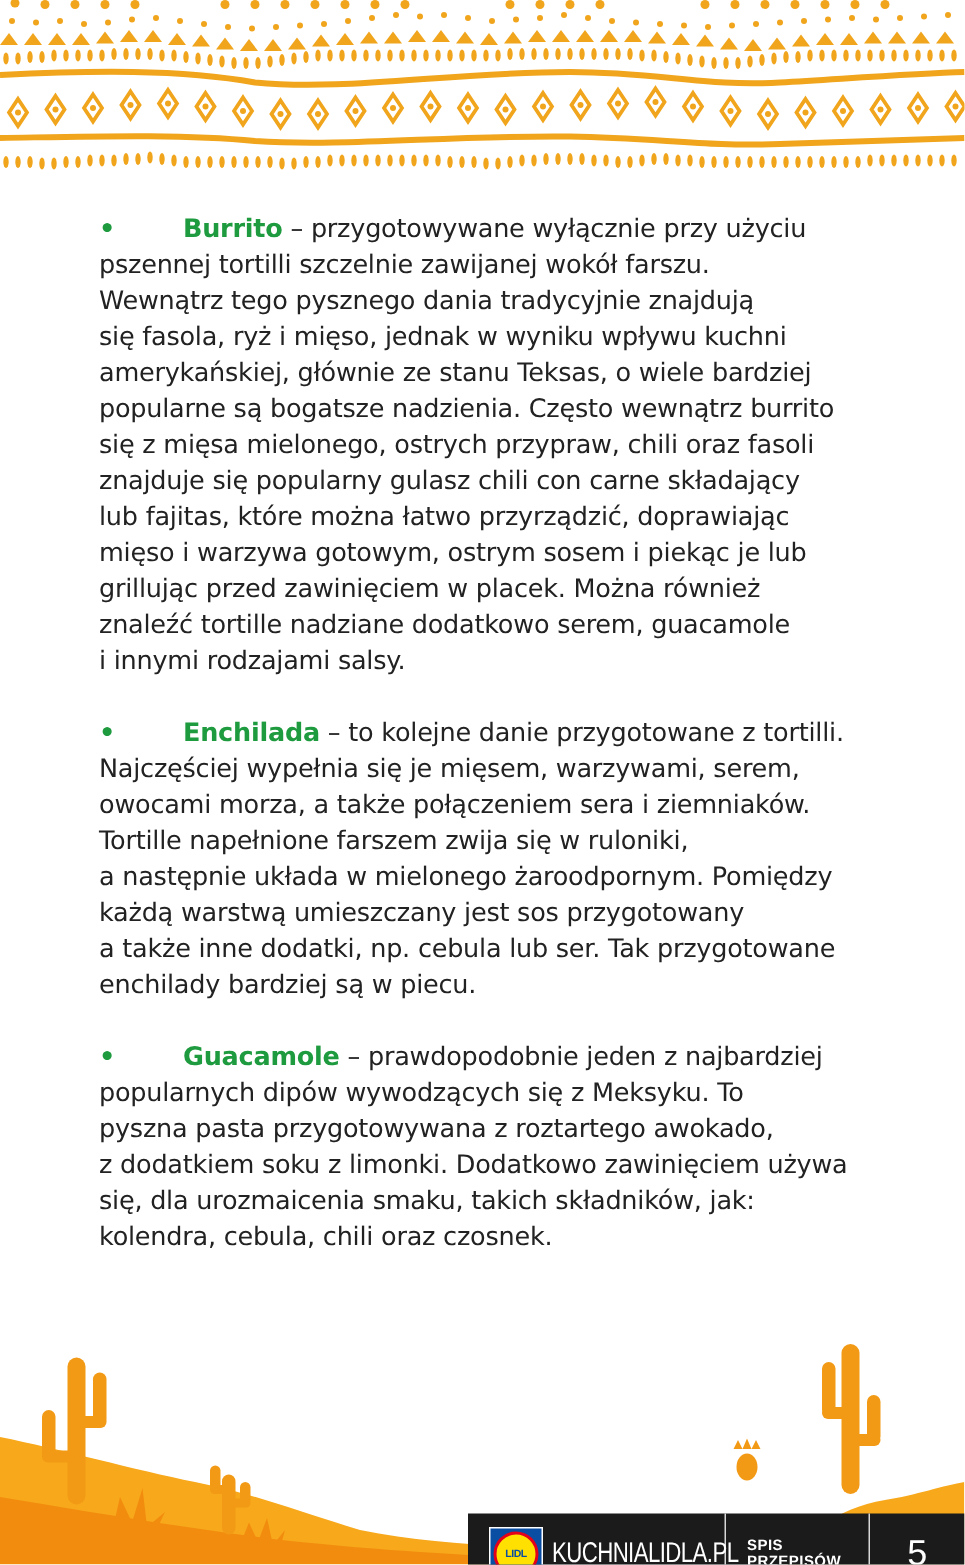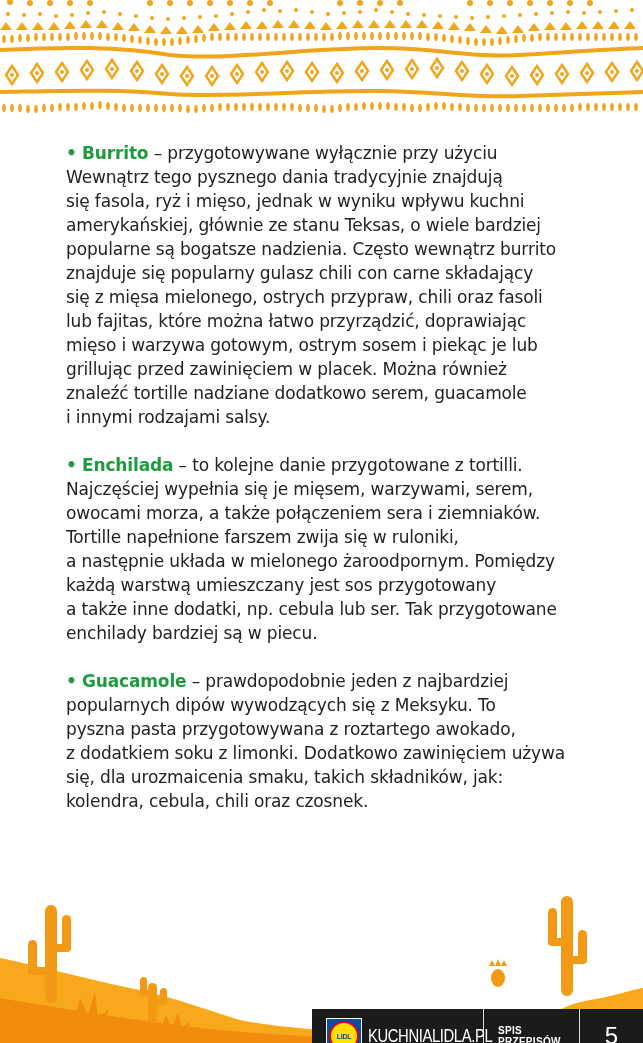--- a/index.html
+++ b/index.html
@@ -13,21 +13,21 @@
       left: 66px;
       top: 141px;
       width: 520px;
       font-size: 17px;
       line-height: 24px;
       letter-spacing: -0.15px;
       color: #222222;
     }
     .entry { margin-bottom: 24px; }
     .line { display: block; white-space: nowrap; }
-    .term { color: #1e9a3f; font-weight: bold; }
+    .term { color: #1e9a3f; font-weight: bold; margin-left: 40px; }
     .bullet { color: #1e9a3f; font-weight: bold; }
 
     .footer-scene { position: absolute; left: 0; top: 880px; width: 643px; height: 163px; }
 
     .footer-bar {
       position: absolute;
       left: 312px;
       top: 989px;
       width: 331px;
       height: 54px;
@@ -483,26 +483,27 @@
     <ellipse cx="612" cy="107" rx="1.8" ry="4"></ellipse>
       <ellipse cx="620" cy="107" rx="1.8" ry="4"></ellipse>
       <ellipse cx="628" cy="107" rx="1.8" ry="4"></ellipse>
       <ellipse cx="636" cy="107" rx="1.8" ry="4"></ellipse>
   </g>
 </svg>
 
 <div class="content">
   <div class="entry">
     <span class="line"><span class="bullet">•</span> <span class="term">Burrito</span><span> – przygotowywane wyłącznie przy użyciu</span></span>
+    <span class="line">pszennej tortilli szczelnie zawijanej wokół farszu.</span>
     <span class="line">Wewnątrz tego pysznego dania tradycyjnie znajdują</span>
     <span class="line">się fasola, ryż i mięso, jednak w wyniku wpływu kuchni</span>
     <span class="line">amerykańskiej, głównie ze stanu Teksas, o wiele bardziej</span>
     <span class="line">popularne są bogatsze nadzienia. Często wewnątrz burrito</span>
+    <span class="line">się z mięsa mielonego, ostrych przypraw, chili oraz fasoli</span>
     <span class="line">znajduje się popularny gulasz chili con carne składający</span>
-    <span class="line">się z mięsa mielonego, ostrych przypraw, chili oraz fasoli</span>
     <span class="line">lub fajitas, które można łatwo przyrządzić, doprawiając</span>
     <span class="line">mięso i warzywa gotowym, ostrym sosem i piekąc je lub</span>
     <span class="line">grillując przed zawinięciem w placek. Można również</span>
     <span class="line">znaleźć tortille nadziane dodatkowo serem, guacamole</span>
     <span class="line">i innymi rodzajami salsy.</span>
   </div>
 
   <div class="entry">
     <span class="line"><span class="bullet">•</span> <span class="term">Enchilada</span><span> – to kolejne danie przygotowane z tortilli.</span></span>
     <span class="line">Najczęściej wypełnia się je mięsem, warzywami, serem,</span>

